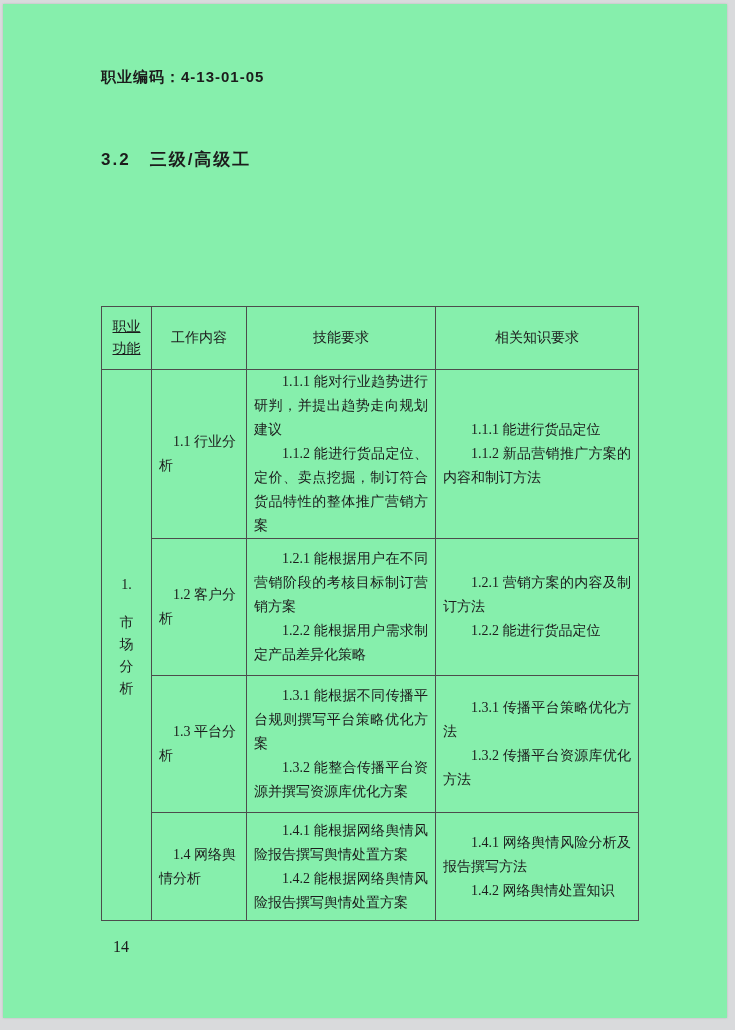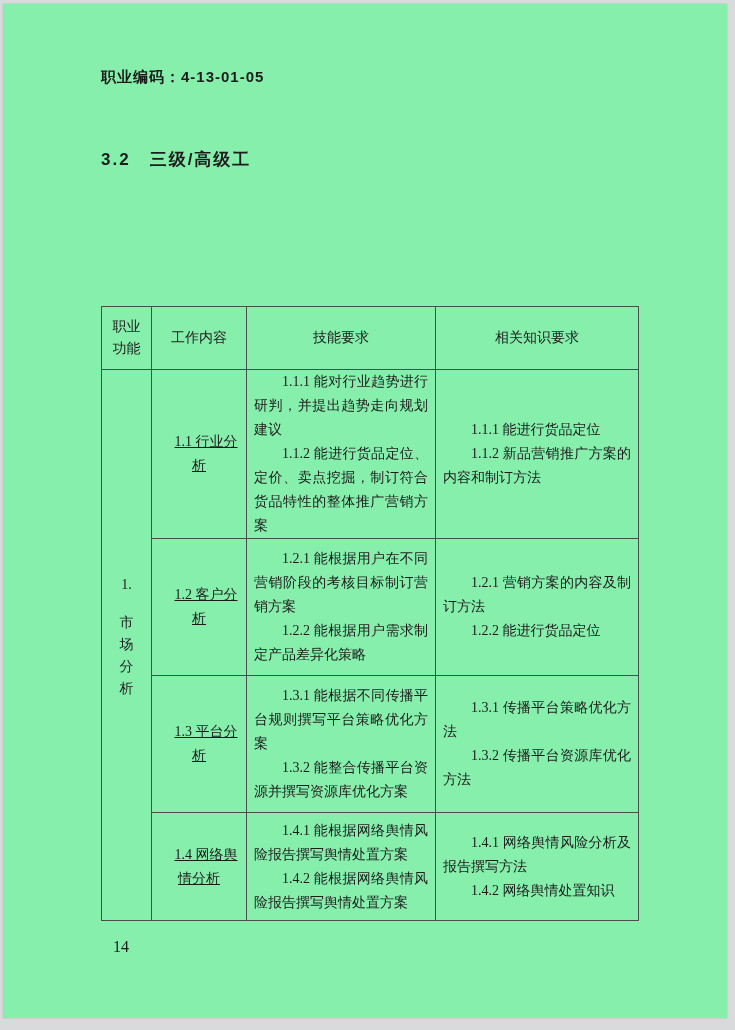--- a/index.html
+++ b/index.html
@@ -62,35 +62,34 @@
   }
   .doc-table tr.hdr th{height:62px;text-align:center;}
   .doc-table tr.r0 td{height:167px;}
   .doc-table tr.r1 td{height:136px;}
   .doc-table tr.r2 td{height:136px;}
   .doc-table tr.r3 td{height:107px;}
   .col-func{width:50px;}
   .col-work{width:95px;}
   .col-skill{width:189px;}
   .col-know{width:203px;}
-  .hdr-func-wrap{display:inline-block;width:2.2em;line-height:22px;}
+  .hdr-func-wrap{display:inline-block;width:2.2em;line-height:22px;text-decoration:underline;}
   .func-cell{text-align:center;padding:0 2px;}
   .func-num{line-height:22px;}
   .func-name{
     width:1.05em;
     margin:16px auto;
     word-break:break-all;
     line-height:22px;
     text-align:center;
   }
   .work-cell div{
-    text-align:center;
+    text-align:left;
     text-indent:1em;
     line-height:24px;
-    text-decoration:underline;
   }
   .items-cell .item{
     text-align:justify;
     text-indent:2em;
     line-height:24px;
   }
   .page-number{
     position:absolute;
     left:110px;top:934px;
     font-size:16px;

